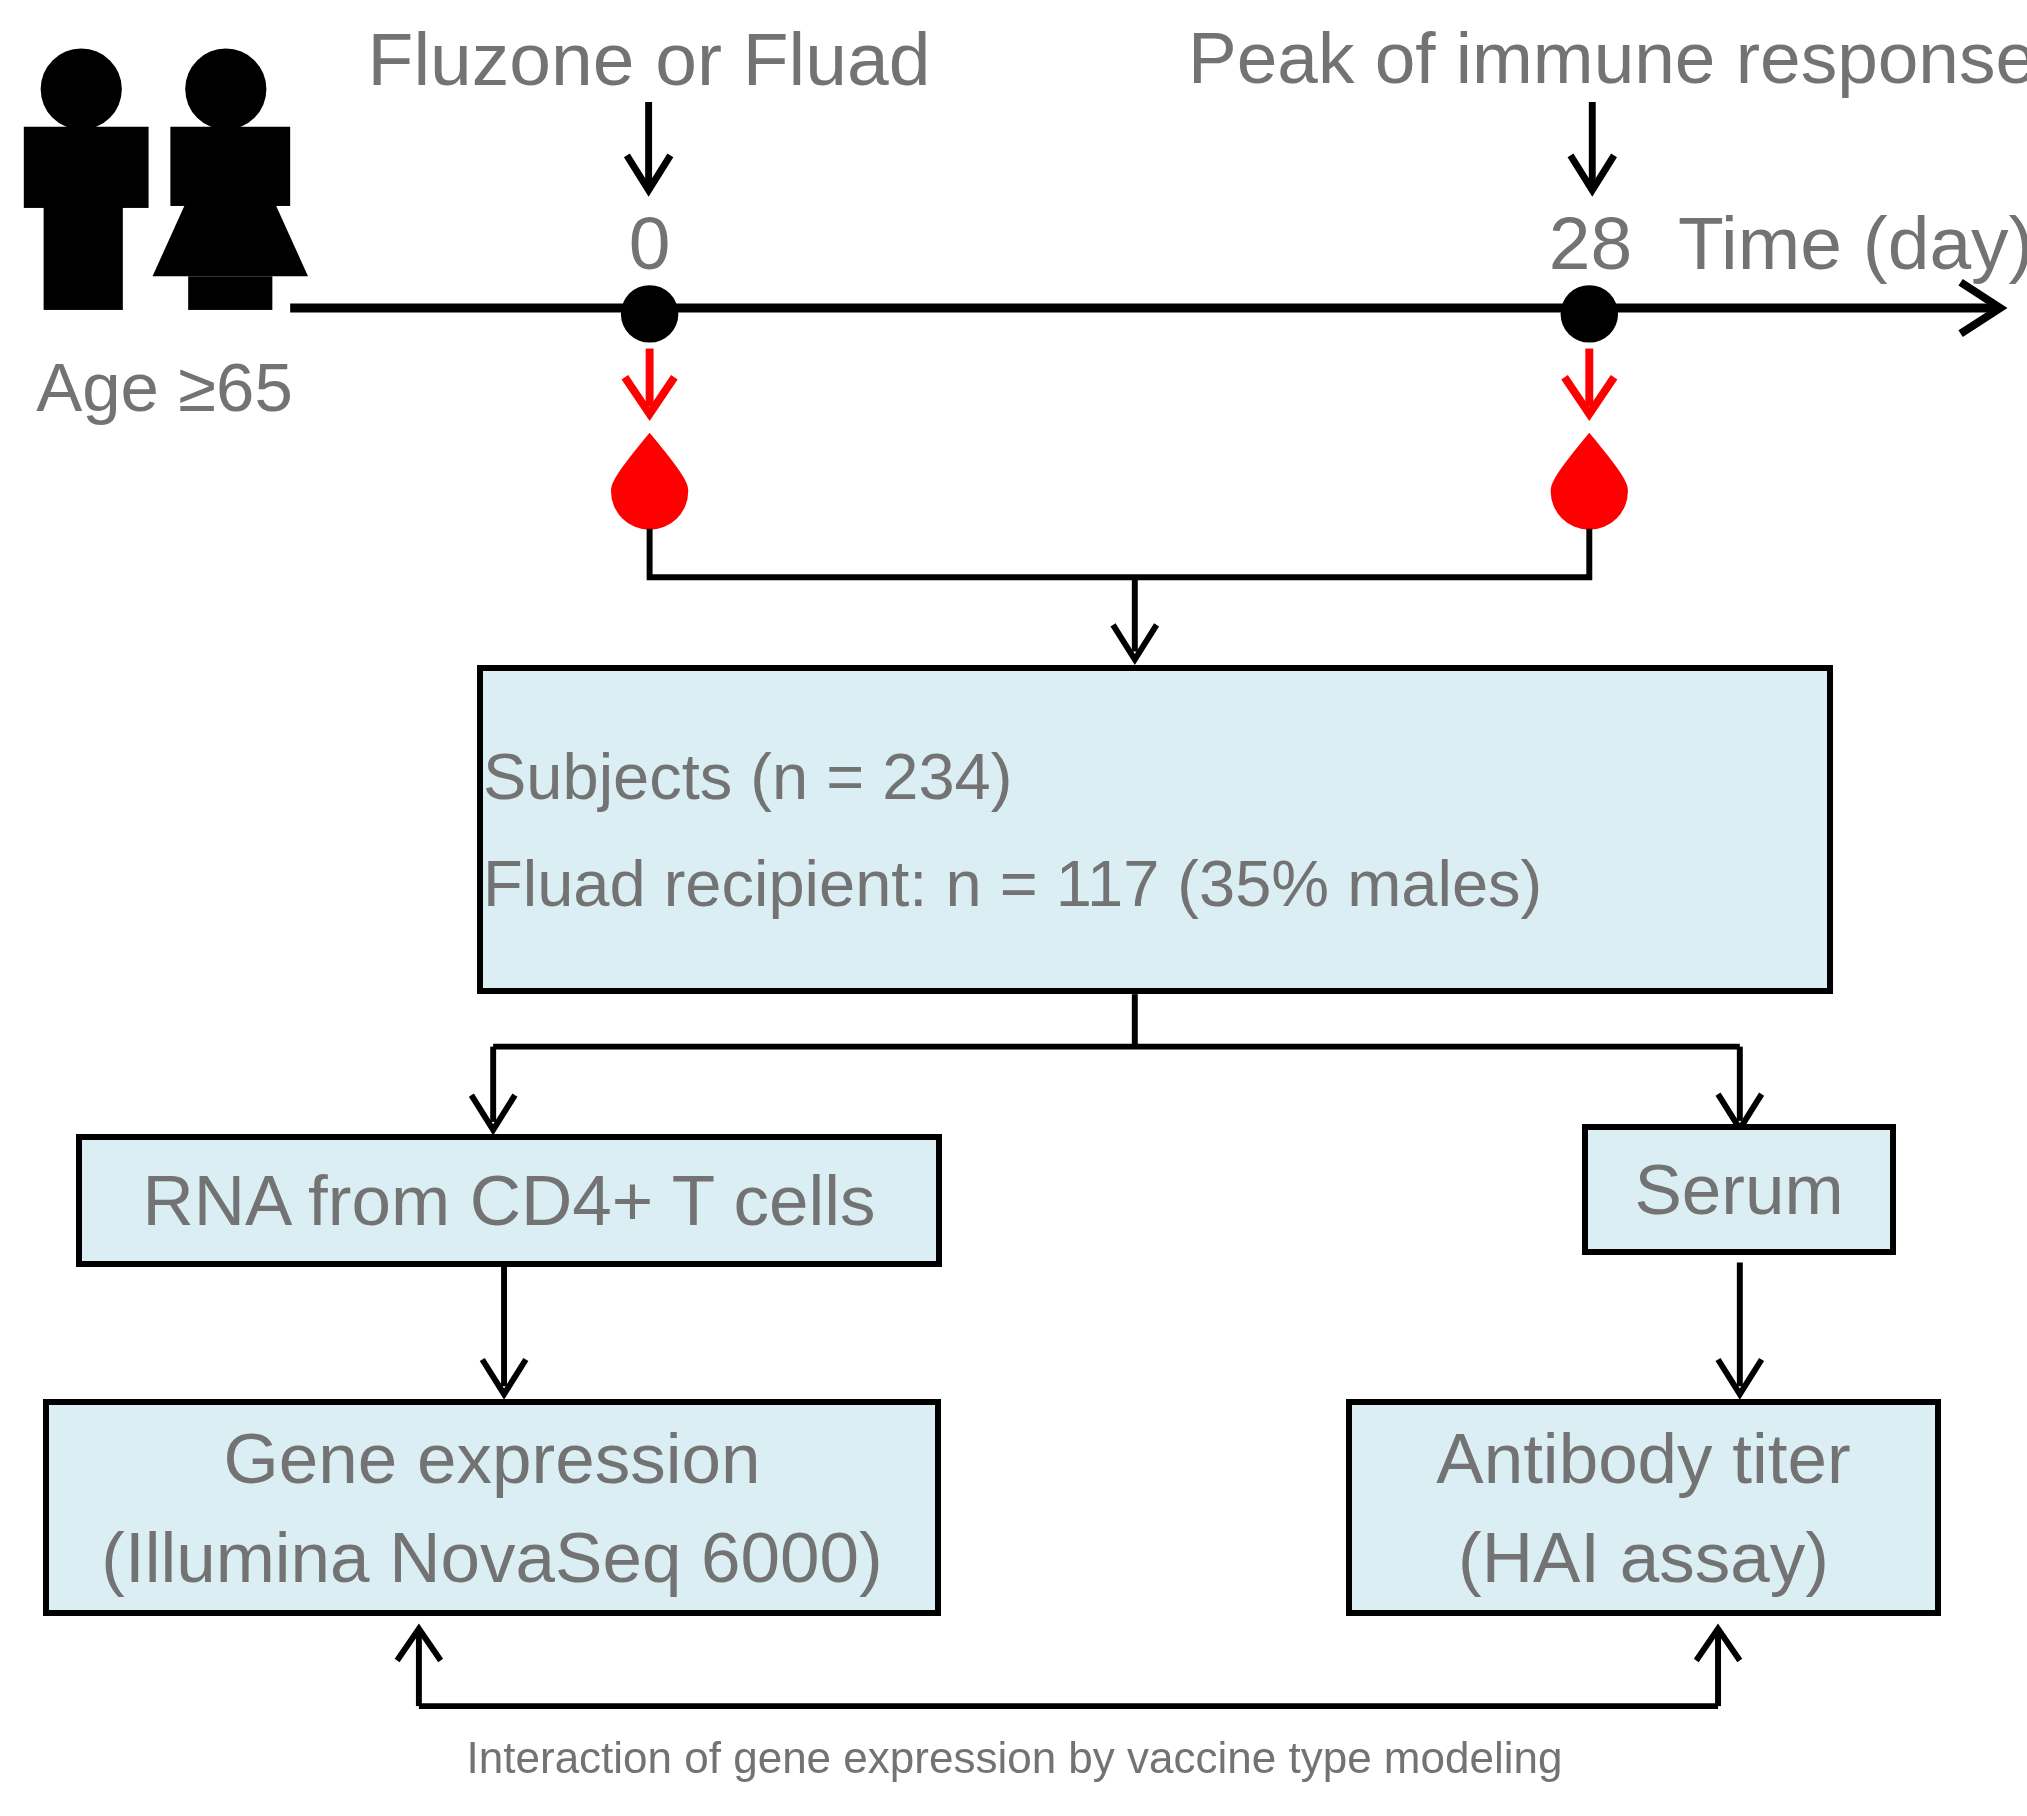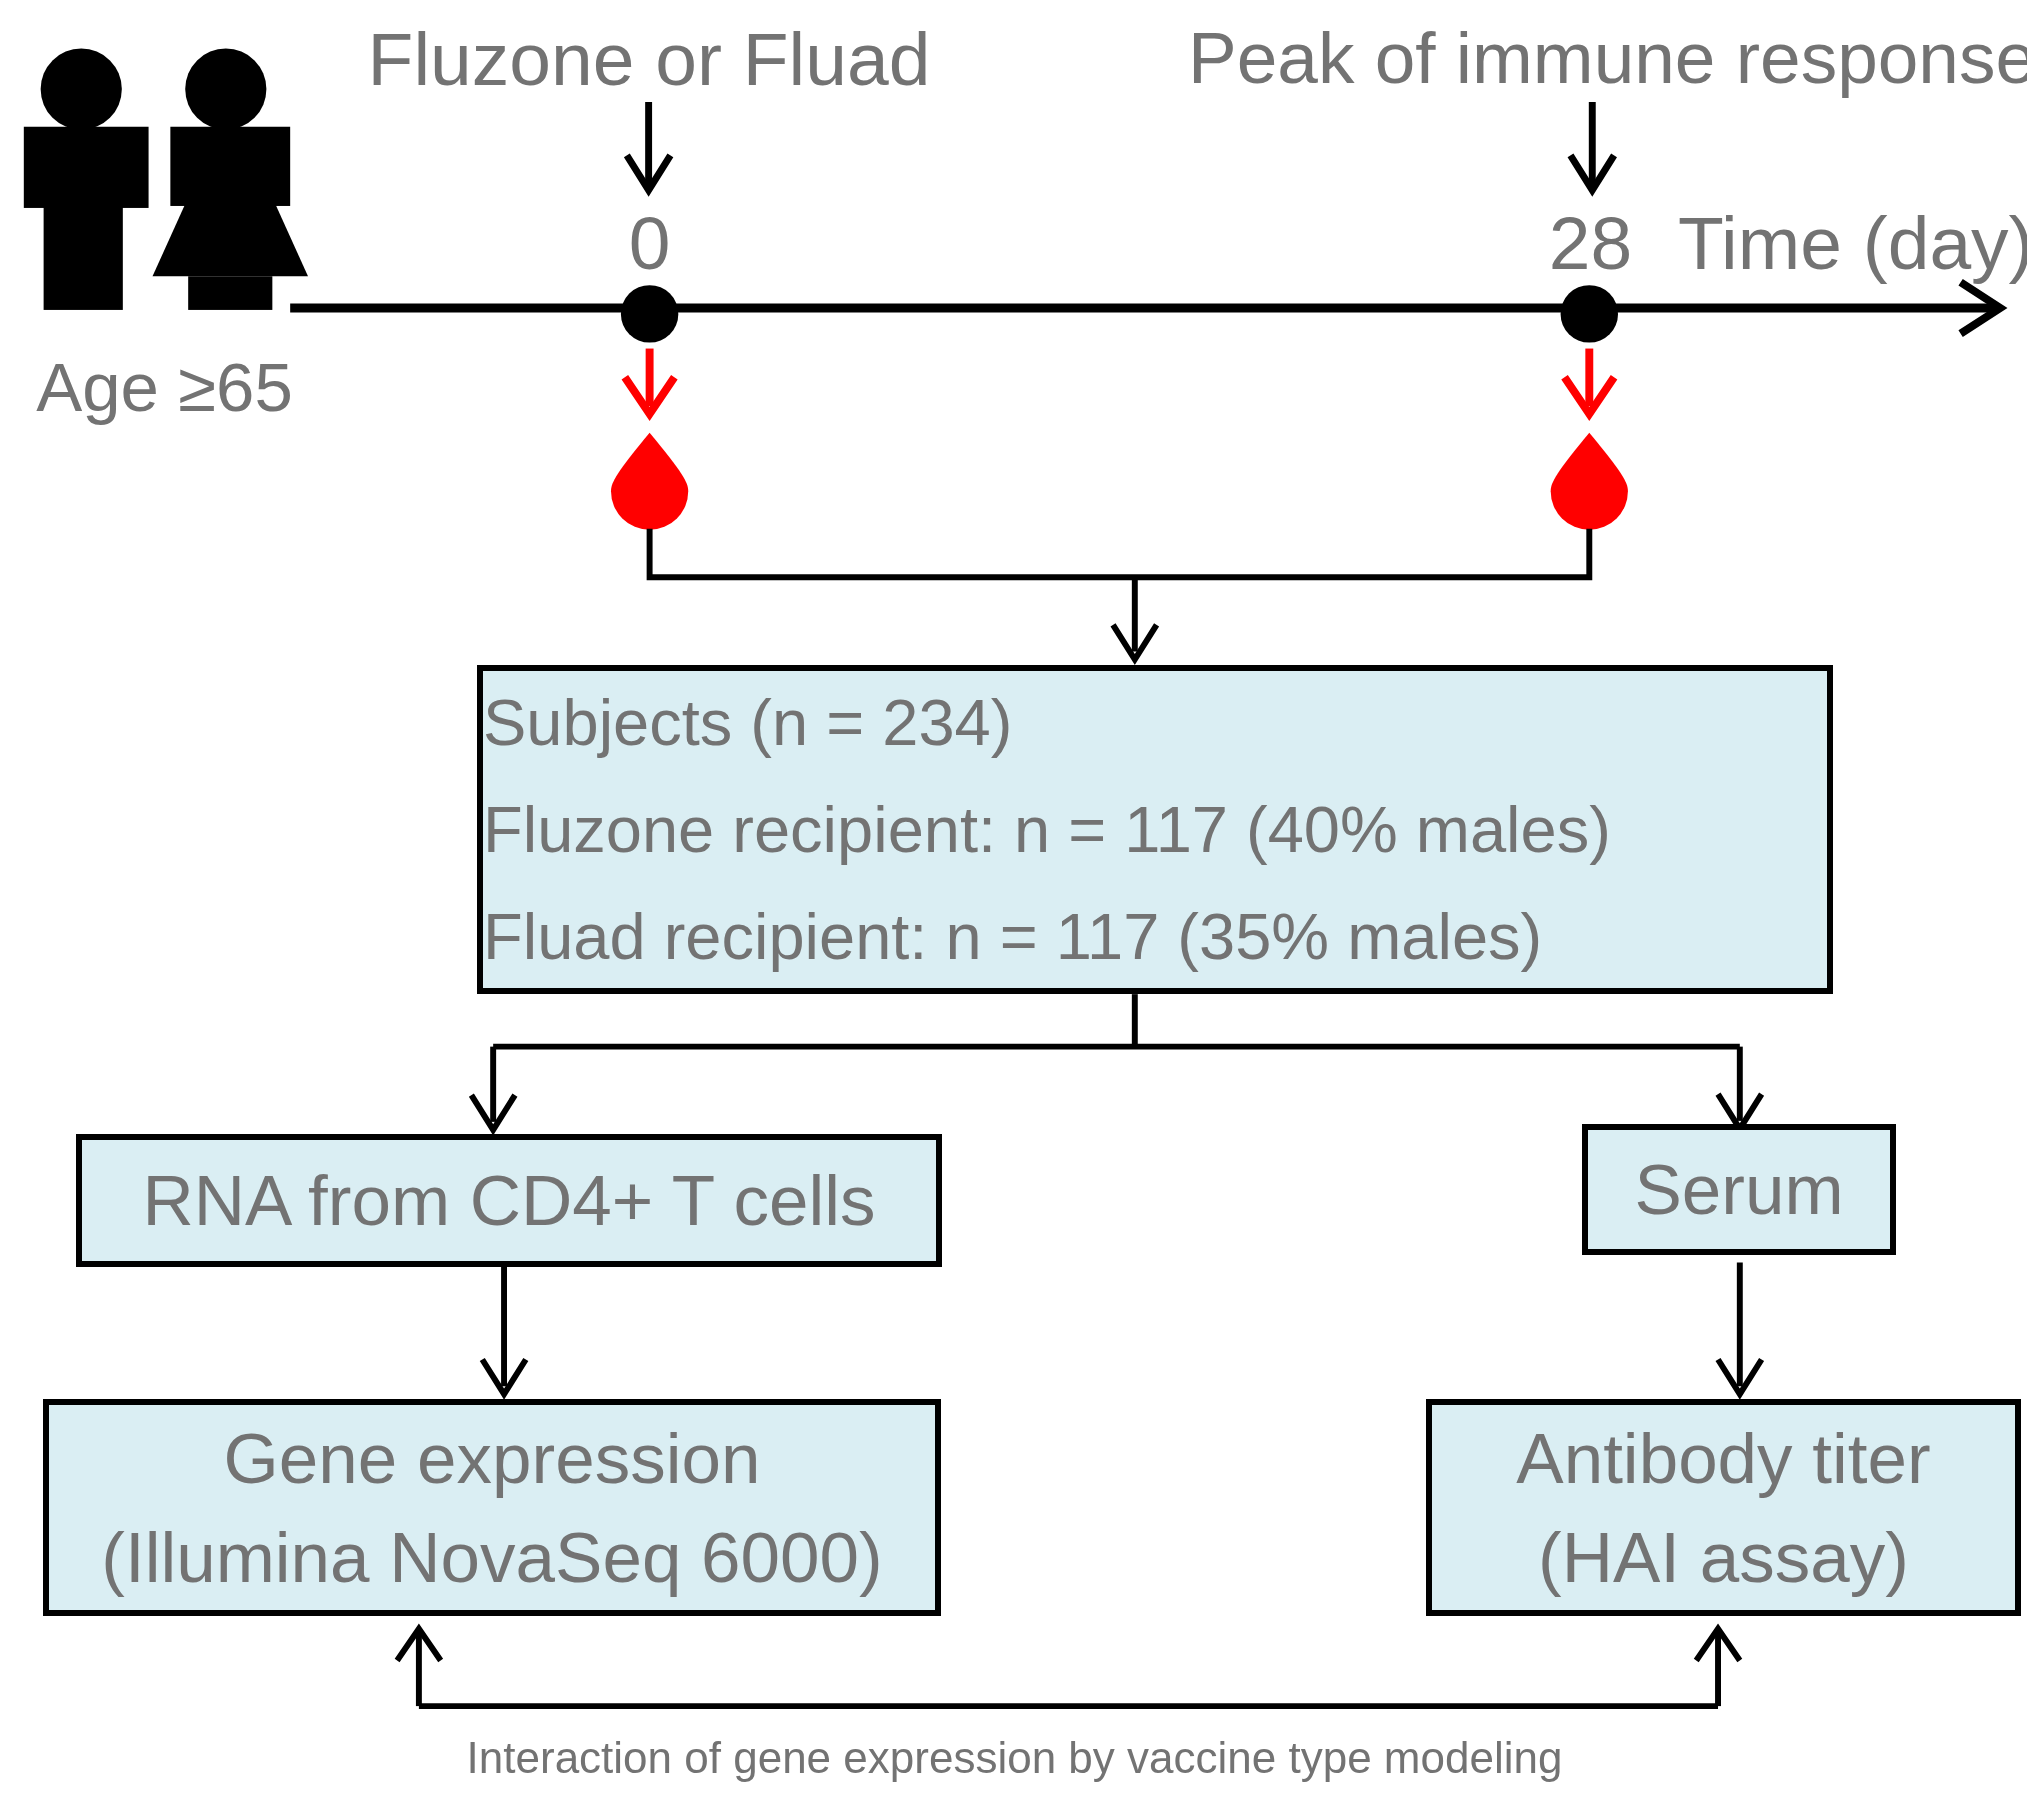--- a/index.html
+++ b/index.html
@@ -34,21 +34,21 @@
   .lbl-age       { left: 16px;   top: 348px; width: 297px; font-size: 69px; }
   
   .box-subjects  { left: 477px;  top: 665px;  width: 1356px; height: 329px;
                    font-size: 65px; line-height: 107px; }
   .box-rna       { left: 76px;   top: 1134px; width: 866px;  height: 133px;
                    font-size: 71px; align-items: center; }
   .box-serum     { left: 1582px; top: 1124px; width: 314px;  height: 131px;
                    font-size: 71px; align-items: center; }
   .box-gene      { left: 43px;   top: 1399px; width: 898px;  height: 217px;
                    font-size: 71px; line-height: 99px; align-items: center; }
-  .box-antibody  { left: 1426px; top: 1399px; width: 595px;  height: 217px;
+  .box-antibody  { left: 1346px; top: 1399px; width: 595px;  height: 217px;
                    font-size: 71px; line-height: 99px; align-items: center; }
   
   .lbl-caption   { left: 59px; top: 1733px; width: 1911px; font-size: 44px; }
 </style>
 </head>
 <body>
 
 <div class="figure">
 
   <svg class="layer" width="2028" height="1817" viewBox="0 0 2048 1835">
@@ -130,21 +130,20 @@
 
   <div class="txt center lbl-vaccine">Fluzone or Fluad</div>
   <div class="txt center lbl-peak">Peak of immune response</div>
   <div class="txt center lbl-tick0">0</div>
   <div class="txt center lbl-tick28">28</div>
   <div class="txt lbl-timeday">Time (day)</div>
   <div class="txt center lbl-age">Age ≥65</div>
 
   <div class="box box-subjects">
     <div class="line">Subjects (n = 234)</div>
-    <div class="line">Fluzone recipient: n = 117 (40% males)</div>
     <div class="line">Fluad recipient: n = 117 (35% males)</div>
   </div>
 
   <div class="box box-rna">
     <div class="line">RNA from CD4+ T cells</div>
   </div>
   <div class="box box-serum">
     <div class="line">Serum</div>
   </div>
 

